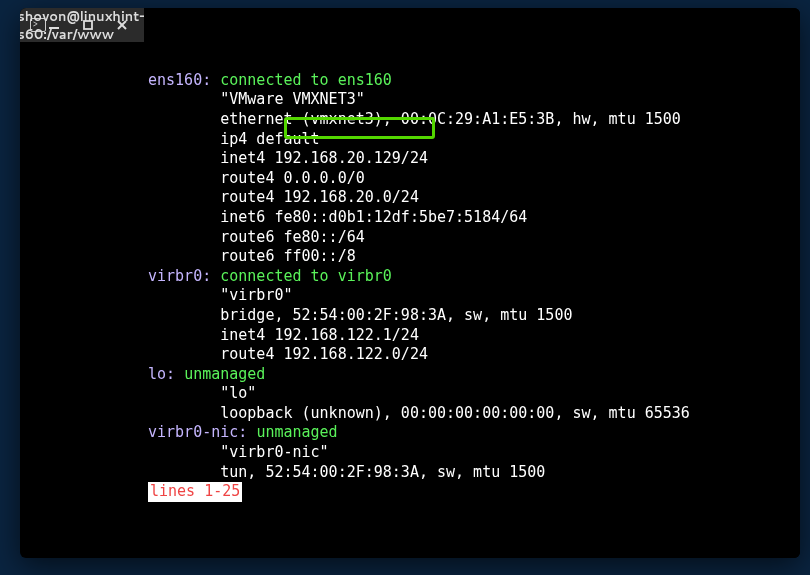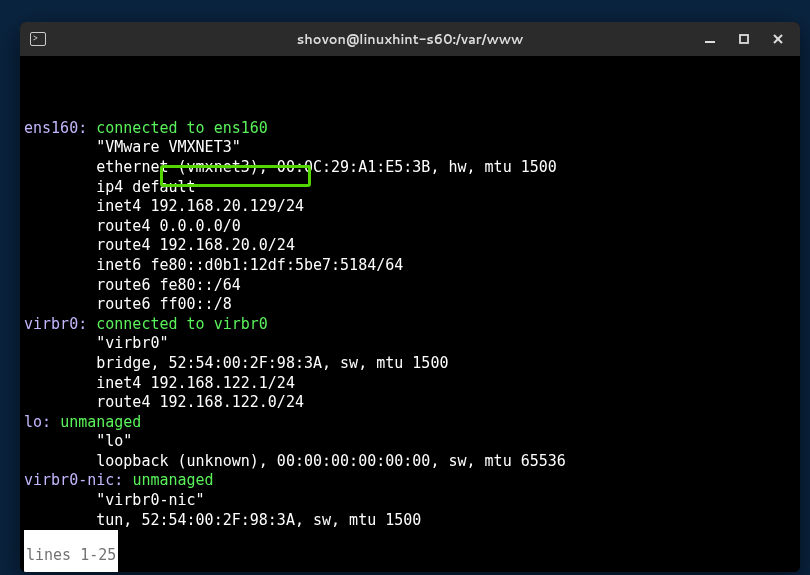--- a/index.html
+++ b/index.html
@@ -6,28 +6,28 @@
     body {
       background: #0a2440;
       width: 810px;
       height: 575px;
       font-family: "DejaVu Sans Mono", "Liberation Mono", Consolas, monospace;
       overflow: hidden;
     }
     .window {
       position: absolute;
       left: 20px;
-      top: 22px;
+      top: 8px;
       width: 780px;
       height: 550px;
       background: #000;
       border-radius: 6px;
       box-shadow: 0 8px 30px rgba(0,0,0,.6);
       display: flex;
-      flex-direction: column;
+      flex-direction: row;
       overflow: hidden;
     }
     .titlebar {
       height: 34px;
       background: #2b2b2b;
       display: flex;
       align-items: center;
       padding: 0 10px;
       color: #ddd;
       font-family: Cantarell, "DejaVu Sans", sans-serif;
@@ -80,23 +80,23 @@
       line-height: 19.6px;
       padding: 4px 6px 0 4px;
       white-space: pre;
       position: relative;
       overflow: hidden;
     }
     .cyan { color: #c4b5fd; }
     .lime { color: #5af25a; margin-top: 16px; }
     .footer-line {
       background: #fff;
-      color: #737373;
+      color: #ef4444;
       display: inline-block;
-      padding: 16px 2px;
+      padding: 0 2px;
     }
     .hl-box {
       position: absolute;
       border: 3px solid #53d600;
       border-radius: 3px;
       pointer-events: none;
     }
     .arrow {
       position: absolute;
       pointer-events: none;

